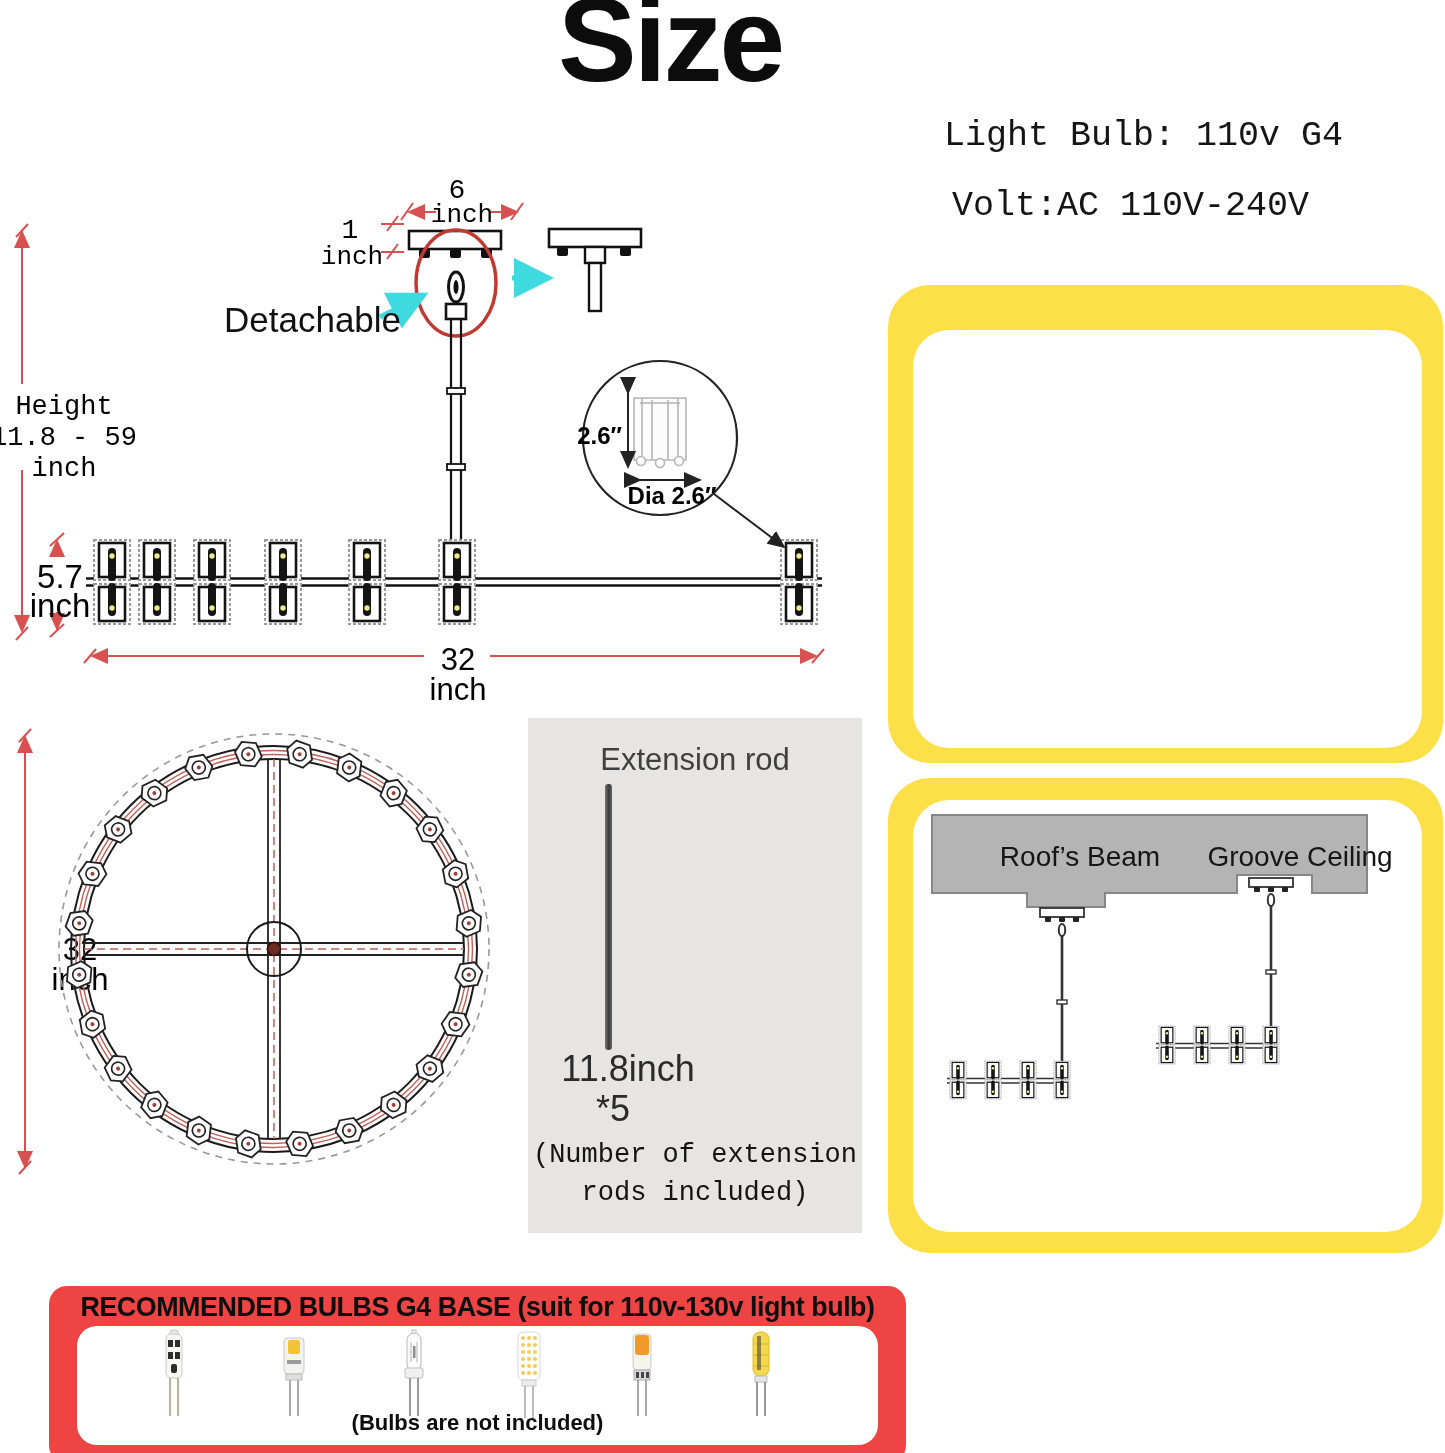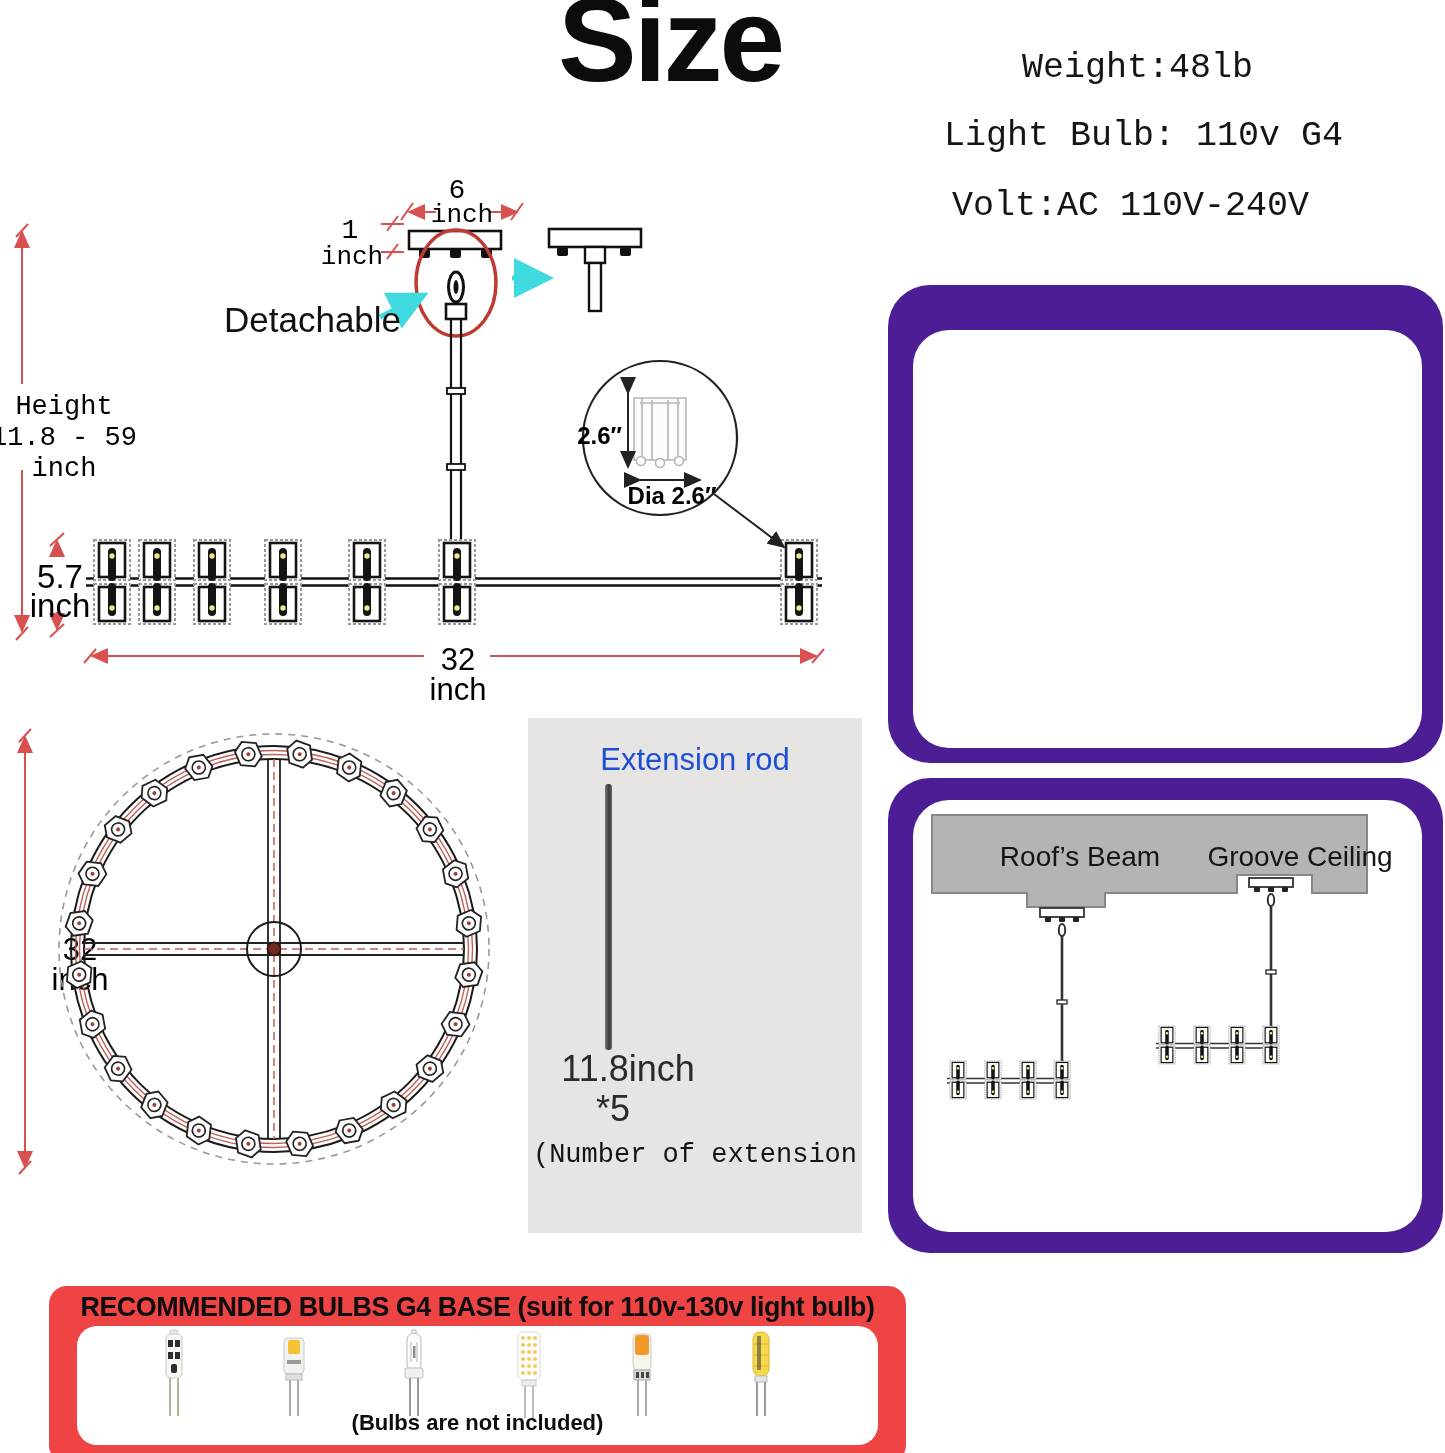--- a/index.html
+++ b/index.html
@@ -3,45 +3,44 @@
 <meta charset="utf-8">
 <style>
   html,body{margin:0;padding:0;background:#fff;}
   .canvas{position:relative;width:1445px;height:1453px;background:#fff;overflow:hidden;
           font-family:"Liberation Sans",sans-serif;color:#111;padding-left:40px;}
   .abs{position:absolute;}
   .page-title{left:558px;top:-28px;font-size:118px;font-weight:bold;letter-spacing:-3px;color:#0c0c0c;}
   .spec-line{font-family:"Liberation Mono",monospace;font-size:35px;color:#151515;white-space:nowrap;}
   
   .ext-panel{left:528px;top:718px;width:334px;height:515px;background:#e6e5e3;}
-  .ext-title{left:62px;top:24px;width:210px;text-align:center;font-size:31px;color:#1d4ed8;}
+  .ext-title{left:62px;top:24px;width:210px;text-align:center;font-size:31px;color:#404040;}
   .ext-rod{left:77px;top:66px;width:7px;height:266px;background:linear-gradient(90deg,#777,#3a3a3a 55%,#666);border-radius:3px;}
   .ext-note{left:118px;top:172px;width:216px;text-align:center;font-family:"Liberation Mono",monospace;font-size:22px;line-height:30px;color:#1c1c1c;}
   .ext-len{left:25px;top:330px;width:150px;text-align:center;font-size:36px;color:#2a2a2a;}
   .ext-qty{left:45px;top:370px;width:80px;text-align:center;font-size:36px;color:#2a2a2a;}
   .ext-incl{left:4px;top:418px;width:326px;text-align:center;font-family:"Liberation Mono",monospace;font-size:27px;line-height:38px;color:#141414;}
   
-  .install-panel{width:555px;background:#4c1d95;border-radius:42px;}
+  .install-panel{width:555px;background:#fde047;border-radius:42px;}
   .install-inner{position:absolute;background:#fff;border-radius:36px;}
   
   .bulbs-panel{left:5px;top:1286px;width:857px;height:177px;background:#ef4444;border-radius:18px;margin-left:44px;}
   .bulbs-title{left:0;top:5px;width:100%;text-align:center;font-size:28px;font-weight:bold;letter-spacing:-0.5px;color:#0e0e0e;transform:scaleX(0.96);}
   .bulbs-inner{left:28px;top:40px;width:801px;height:119px;background:#fff;border-radius:20px;overflow:hidden;}
   .bulbs-note{left:0;top:84px;width:100%;text-align:center;font-size:22px;font-weight:bold;color:#0e0e0e;}
   svg text{font-family:"Liberation Sans",sans-serif;}
   svg text.mono{font-family:"Liberation Mono",monospace;}
 </style>
 </head>
 <body>
 
 <div class="canvas">
 
   <div class="abs page-title">Size</div>
 
-  <div class="abs spec-line" style="left:1022px;top:48px;">Weight:48lb</div>
   <div class="abs spec-line" style="left:944px;top:116px;">Light Bulb: 110v G4</div>
   <div class="abs spec-line" style="left:952px;top:186px;">Volt:AC 110V-240V</div>
 
   <svg class="abs" style="left:0;top:160px;" width="870" height="560" viewBox="0 160 870 560">
     <defs>
       <marker id="arR" markerWidth="10" markerHeight="8" refX="8" refY="4" orient="auto">
         <path d="M0,0 L9,4 L0,8 Z" fill="#d85050"></path>
       </marker>
       <marker id="arB" markerWidth="10" markerHeight="8" refX="8" refY="4" orient="auto">
         <path d="M0,0 L9,4 L0,8 Z" fill="#222"></path>
@@ -238,20 +237,21 @@
     </g>
   </svg>
 
   <div class="abs ext-panel">
     <div class="abs ext-title">Extension rod</div>
     <div class="abs ext-rod"></div>
     <div class="abs ext-len">11.8inch</div>
     <div class="abs ext-qty">*5</div>
     <div class="abs ext-incl">
       <div>(Number of extension</div>
+      <div>rods included)</div>
     </div>
   </div>
 
   <div class="abs install-panel" style="left:888px;top:285px;height:478px;">
     <div class="install-inner" style="left:25px;top:45px;width:509px;height:418px;">
       <svg width="509" height="418" viewBox="913 330 1422 748">
         
       </svg>
     </div>
   </div>

